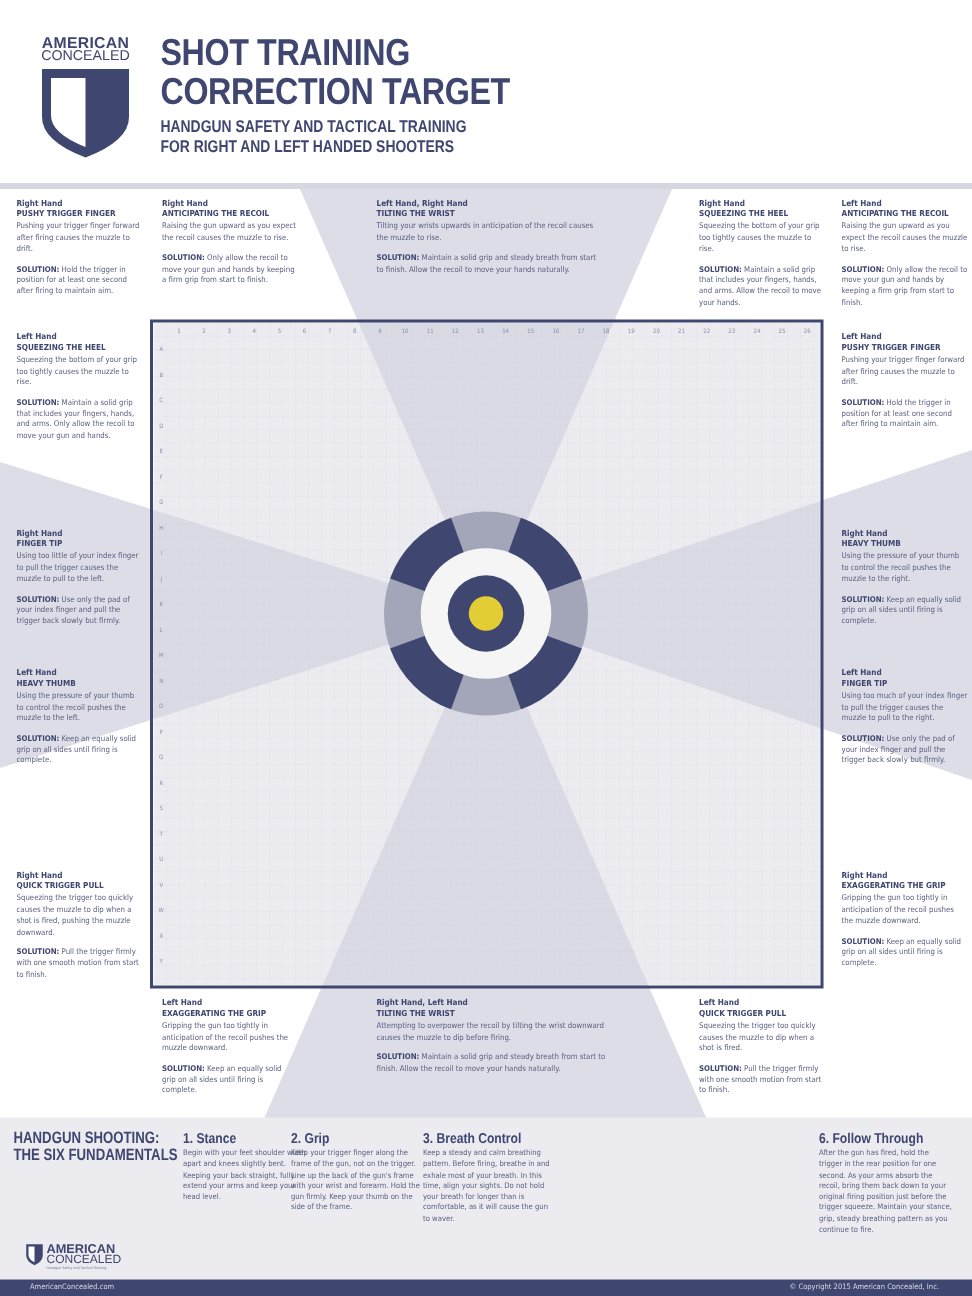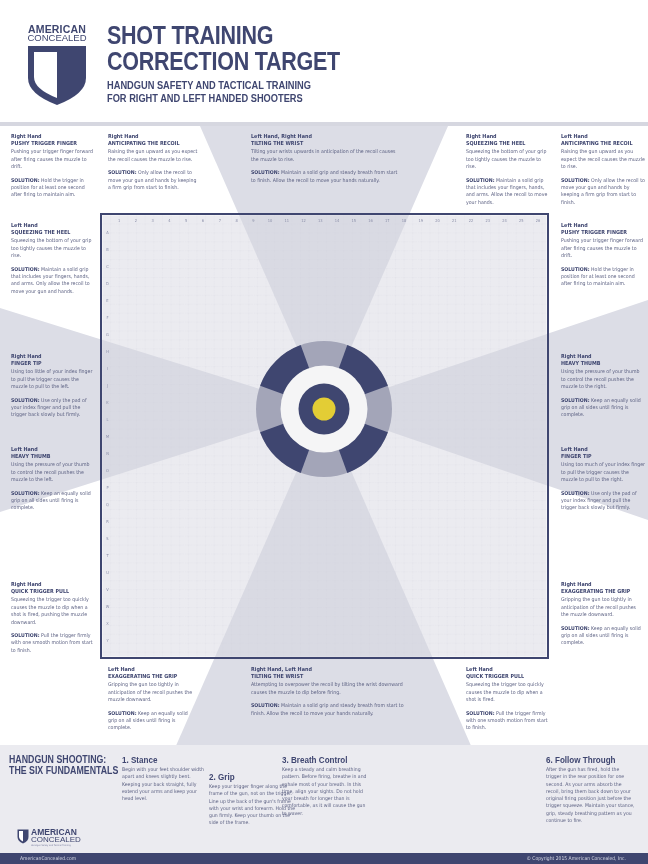--- a/index.html
+++ b/index.html
@@ -204,21 +204,21 @@
 
   <div class="fund">
     <div class="fund-title">
       <div>HANDGUN SHOOTING:</div>
       <div>THE SIX FUNDAMENTALS</div>
     </div>
     <div class="fcol" style="left:122px;">
       <div class="fh">1. Stance</div>
       <div>Begin with your feet shoulder width apart and knees slightly bent. Keeping your back straight, fully extend your arms and keep your head level.</div>
     </div>
-    <div class="fcol" style="left:209px;margin-top:17px;">
+    <div class="fcol" style="left:194px;">
       <div class="fh">2. Grip</div>
       <div>Keep your trigger finger along the frame of the gun, not on the trigger. Line up the back of the gun's frame with your wrist and forearm. Hold the gun firmly. Keep your thumb on the side of the frame.</div>
     </div>
     <div class="fcol" style="left:282px;">
       <div class="fh">3. Breath Control</div>
       <div>Keep a steady and calm breathing pattern. Before firing, breathe in and exhale most of your breath. In this time, align your sights. Do not hold your breath for longer than is comfortable, as it will cause the gun to waver.</div>
     </div>
     <div class="fcol" style="left:546px;width:90px;">
       <div class="fh">6. Follow Through</div>
       <div>After the gun has fired, hold the trigger in the rear position for one second. As your arms absorb the recoil, bring them back down to your original firing position just before the trigger squeeze. Maintain your stance, grip, steady breathing pattern as you continue to fire.</div>

